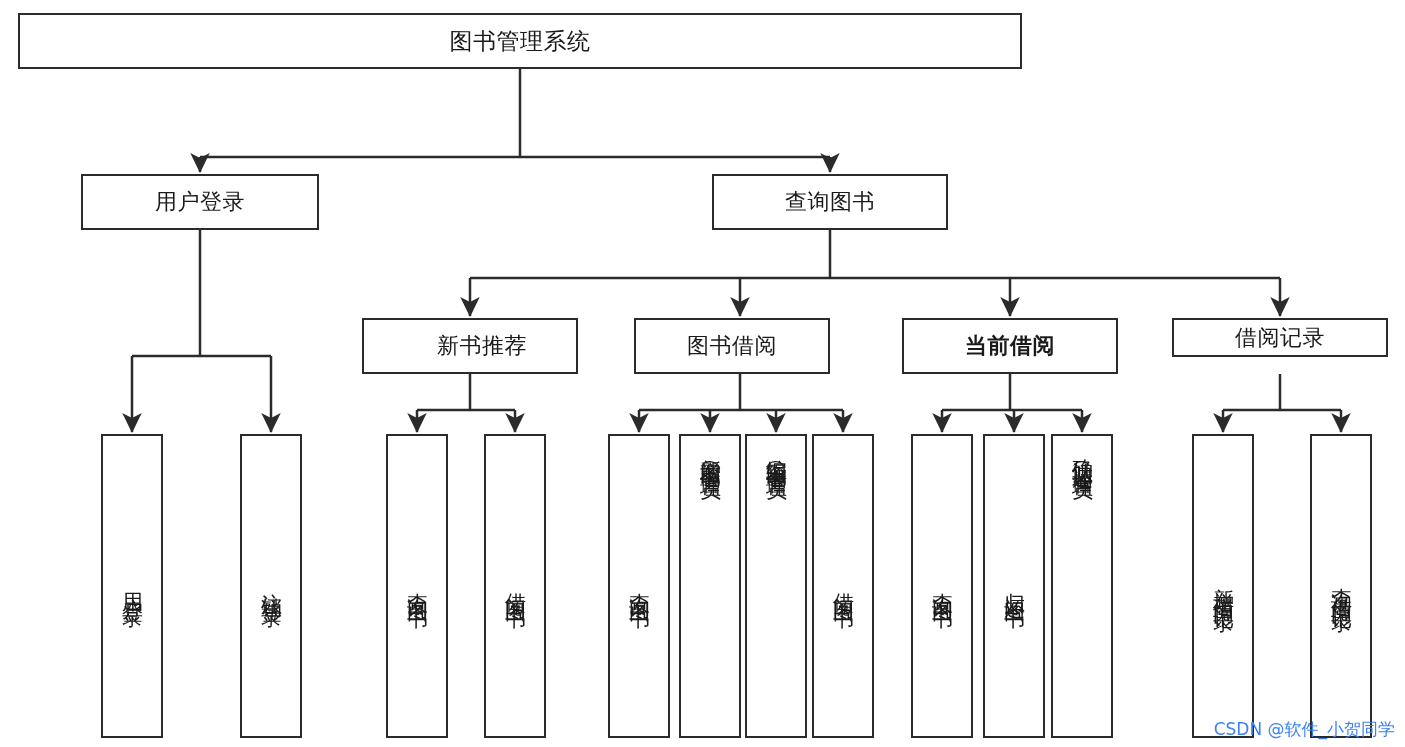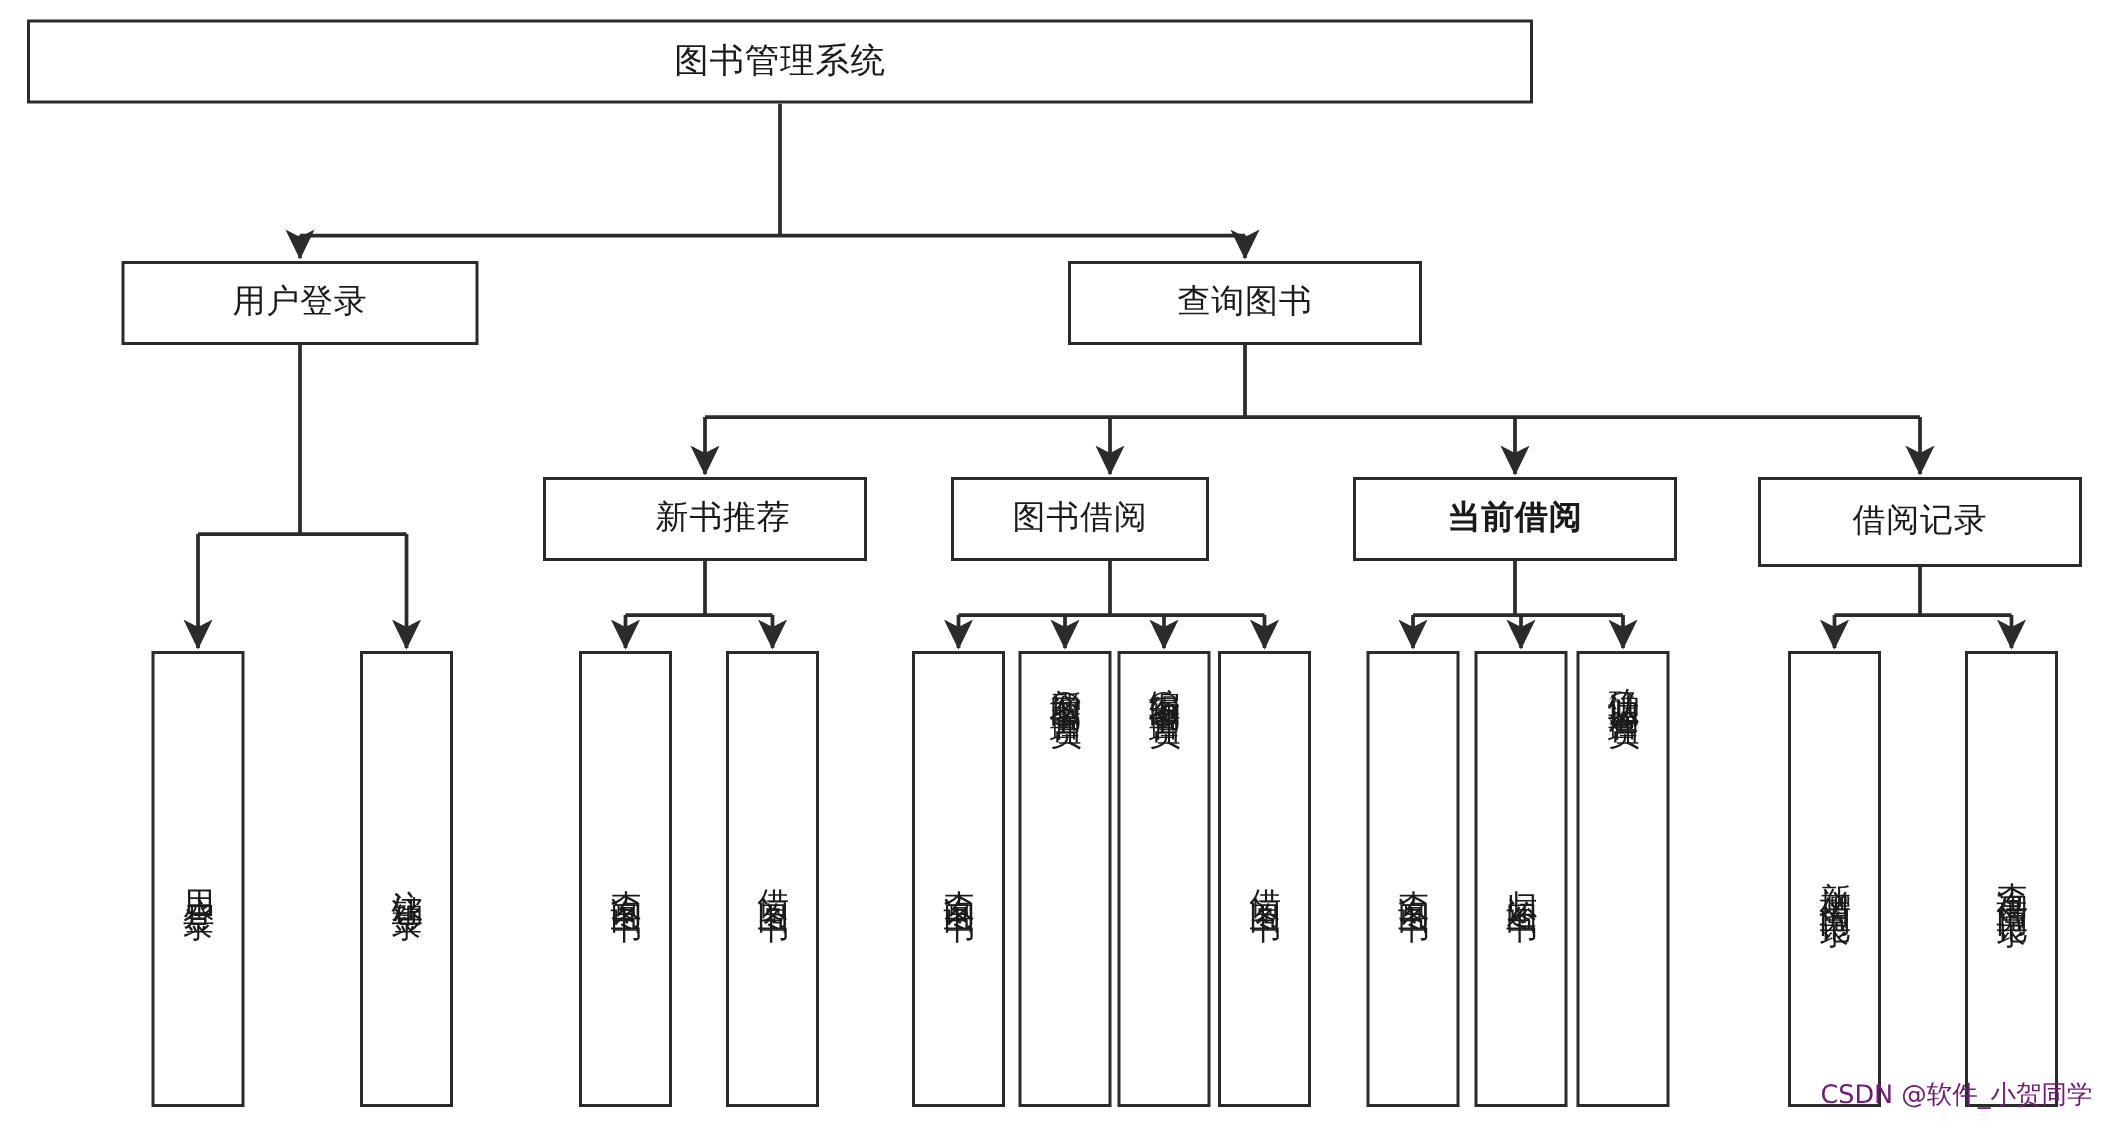--- a/index.html
+++ b/index.html
@@ -71,21 +71,21 @@
   }
   .node.v.tall .label {
     font-size: 21px;
     letter-spacing: 3px;
   }
   #watermark {
     position: absolute;
     right: 10px;
     bottom: 6px;
     font-size: 17px;
-    color: #701a75;
+    color: #3b82f6;
     z-index: 5;
     white-space: nowrap;
     font-family: "DejaVu Sans", "Liberation Sans", sans-serif;
   }
 </style>
 </head>
 <body>
 
 <div id="canvas">
 
@@ -138,27 +138,27 @@
       </div>
       <div class="node h" style="left: 81px; top: 174px; width: 238px; height: 56px;">
         <span class="label">用户登录</span>
       </div>
       <div class="node h" style="left: 712px; top: 174px; width: 236px; height: 56px;">
         <span class="label">查询图书</span>
       </div>
       <div class="node h" style="left: 362px; top: 318px; width: 216px; height: 56px; padding-left: 24px;">
         <span class="label">新书推荐</span>
       </div>
-      <div class="node h" style="left: 634px; top: 318px; width: 172px; height: 56px;">
+      <div class="node h" style="left: 634px; top: 318px; width: 196px; height: 56px;">
         <span class="label">图书借阅</span>
       </div>
       <div class="node h" style="left: 902px; top: 318px; width: 216px; height: 56px; font-weight: bold;">
         <span class="label">当前借阅</span>
       </div>
-      <div class="node h" style="left: 1172px; top: 318px; width: 216px; height: 60px;">
+      <div class="node h" style="left: 1172px; top: 318px; width: 216px; height: 39px;">
         <span class="label">借阅记录</span>
       </div>
       <div class="node v" style="left: 101px; top: 434px; width: 62px; height: 304px;">
         <span class="label">用户登录</span>
       </div>
       <div class="node v" style="left: 240px; top: 434px; width: 62px; height: 304px;">
         <span class="label">注销登录</span>
       </div>
       <div class="node v" style="left: 386px; top: 434px; width: 62px; height: 304px;">
         <span class="label">查询图书</span>

